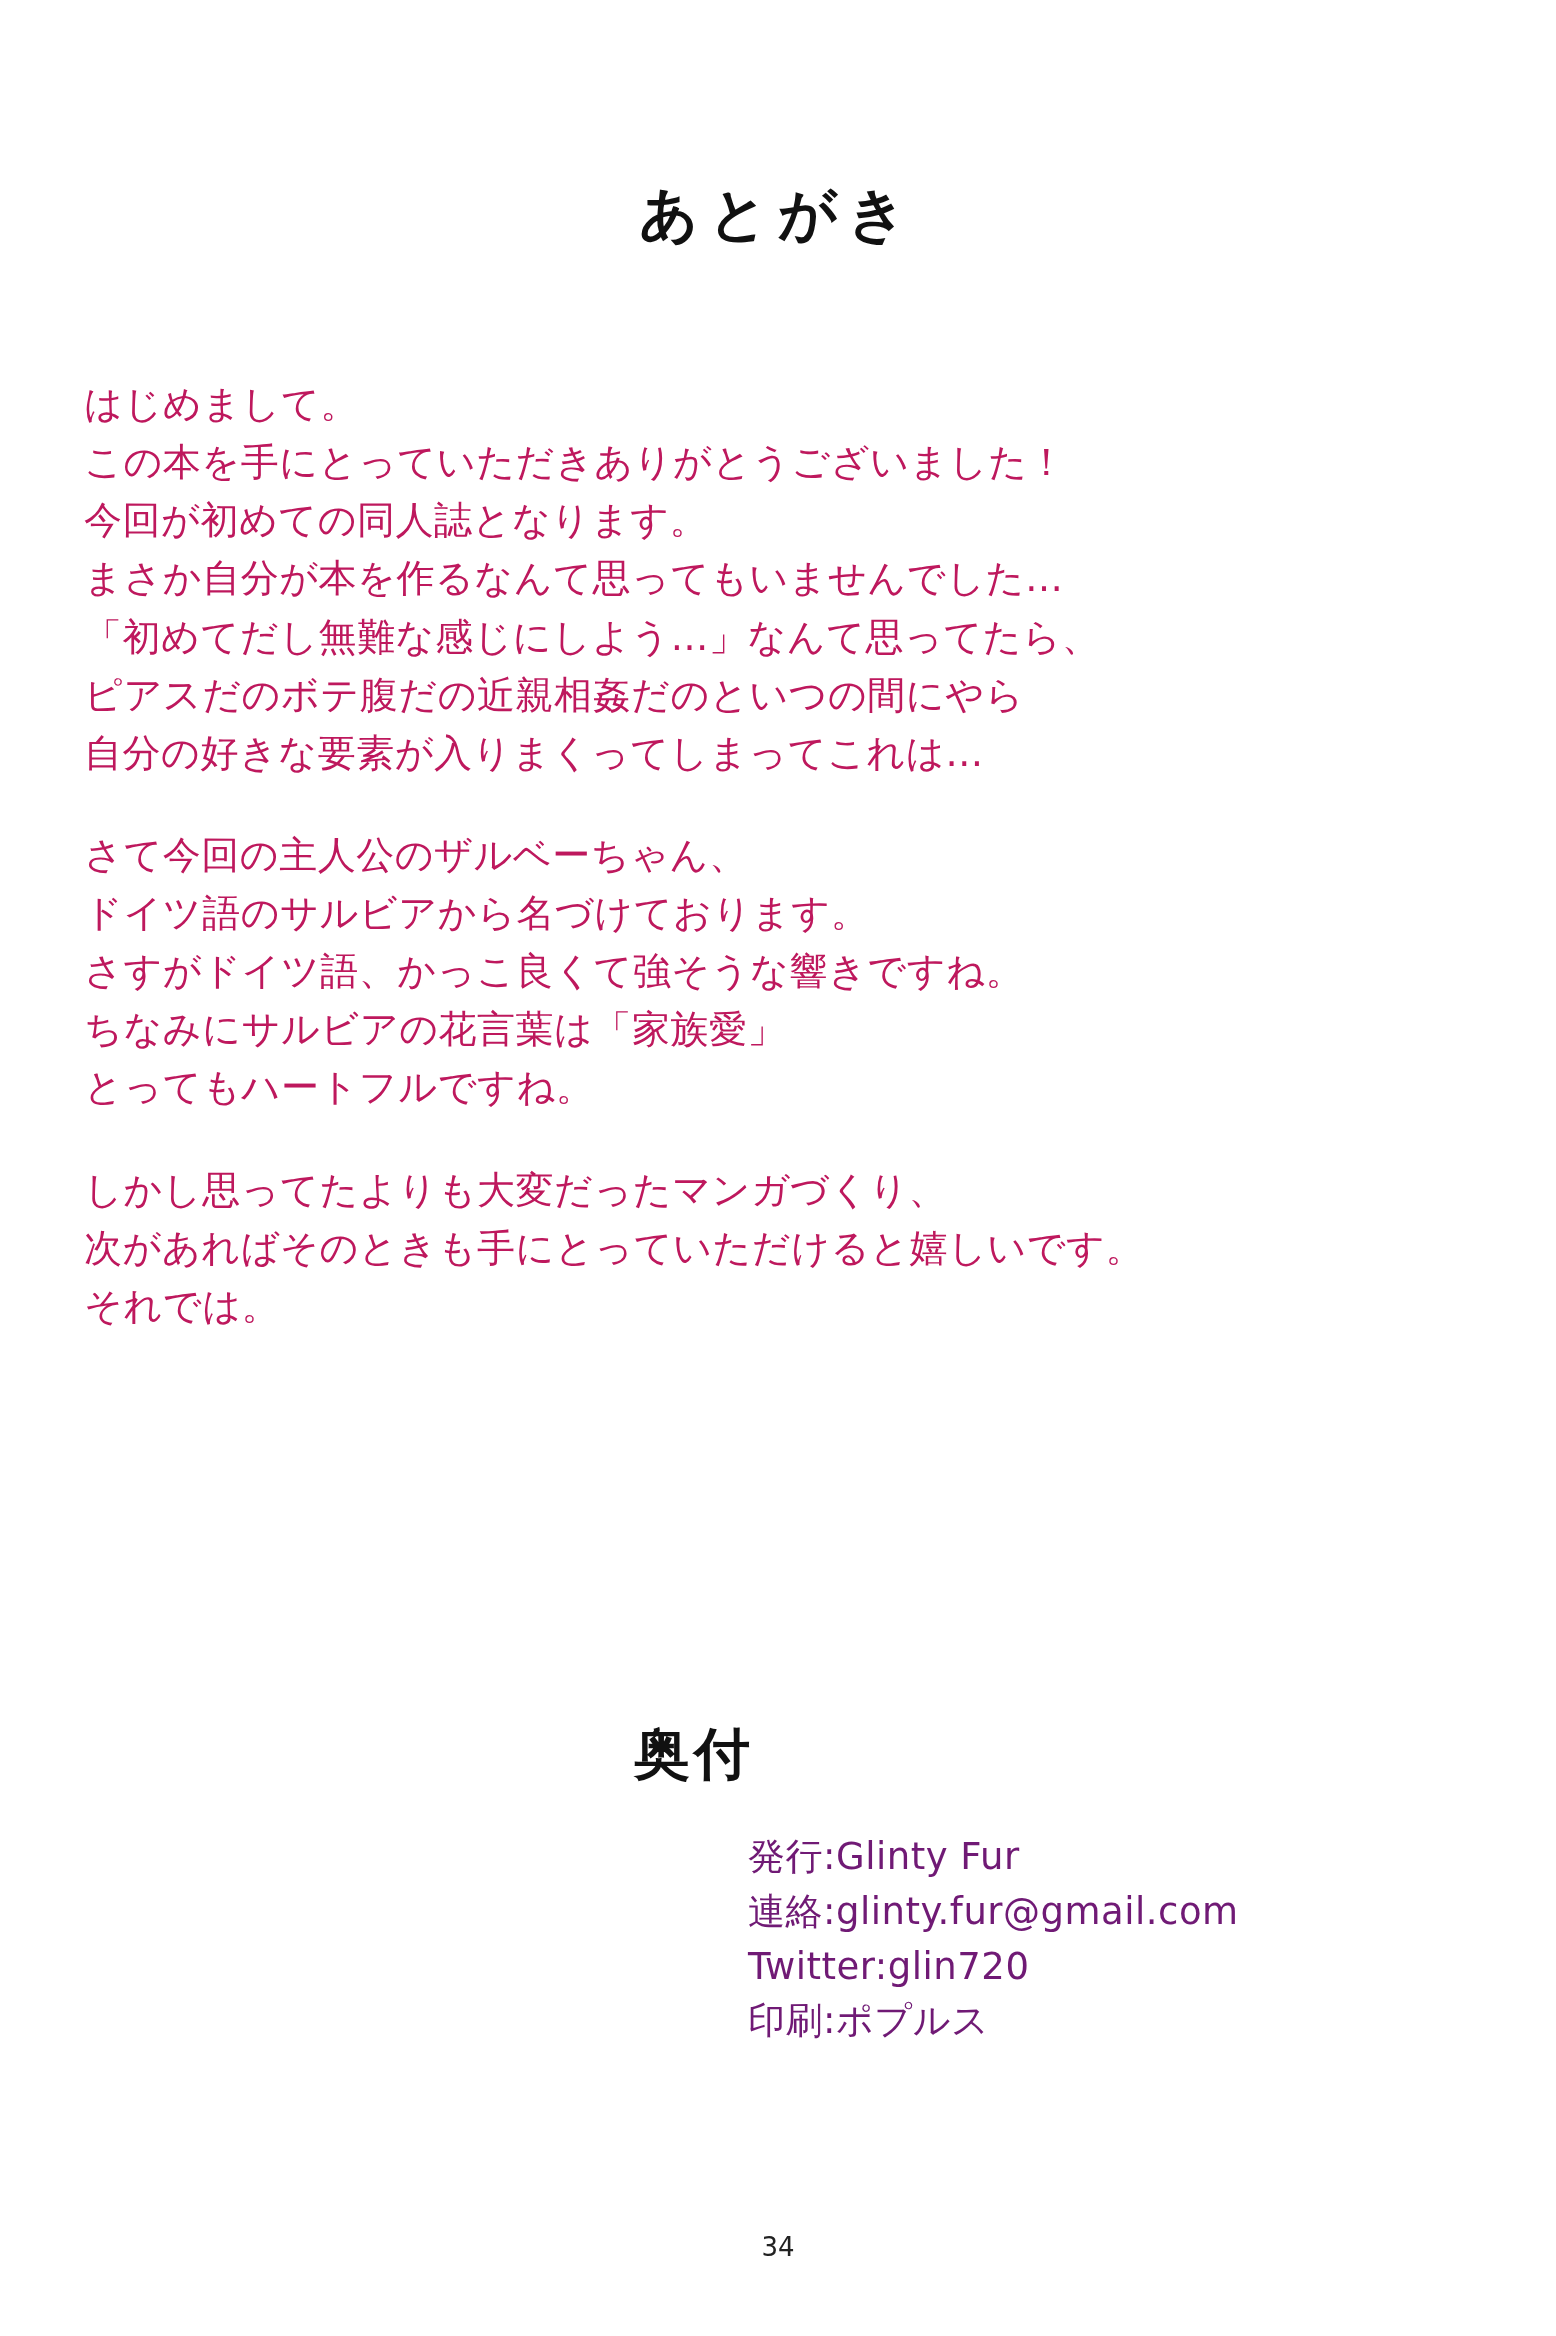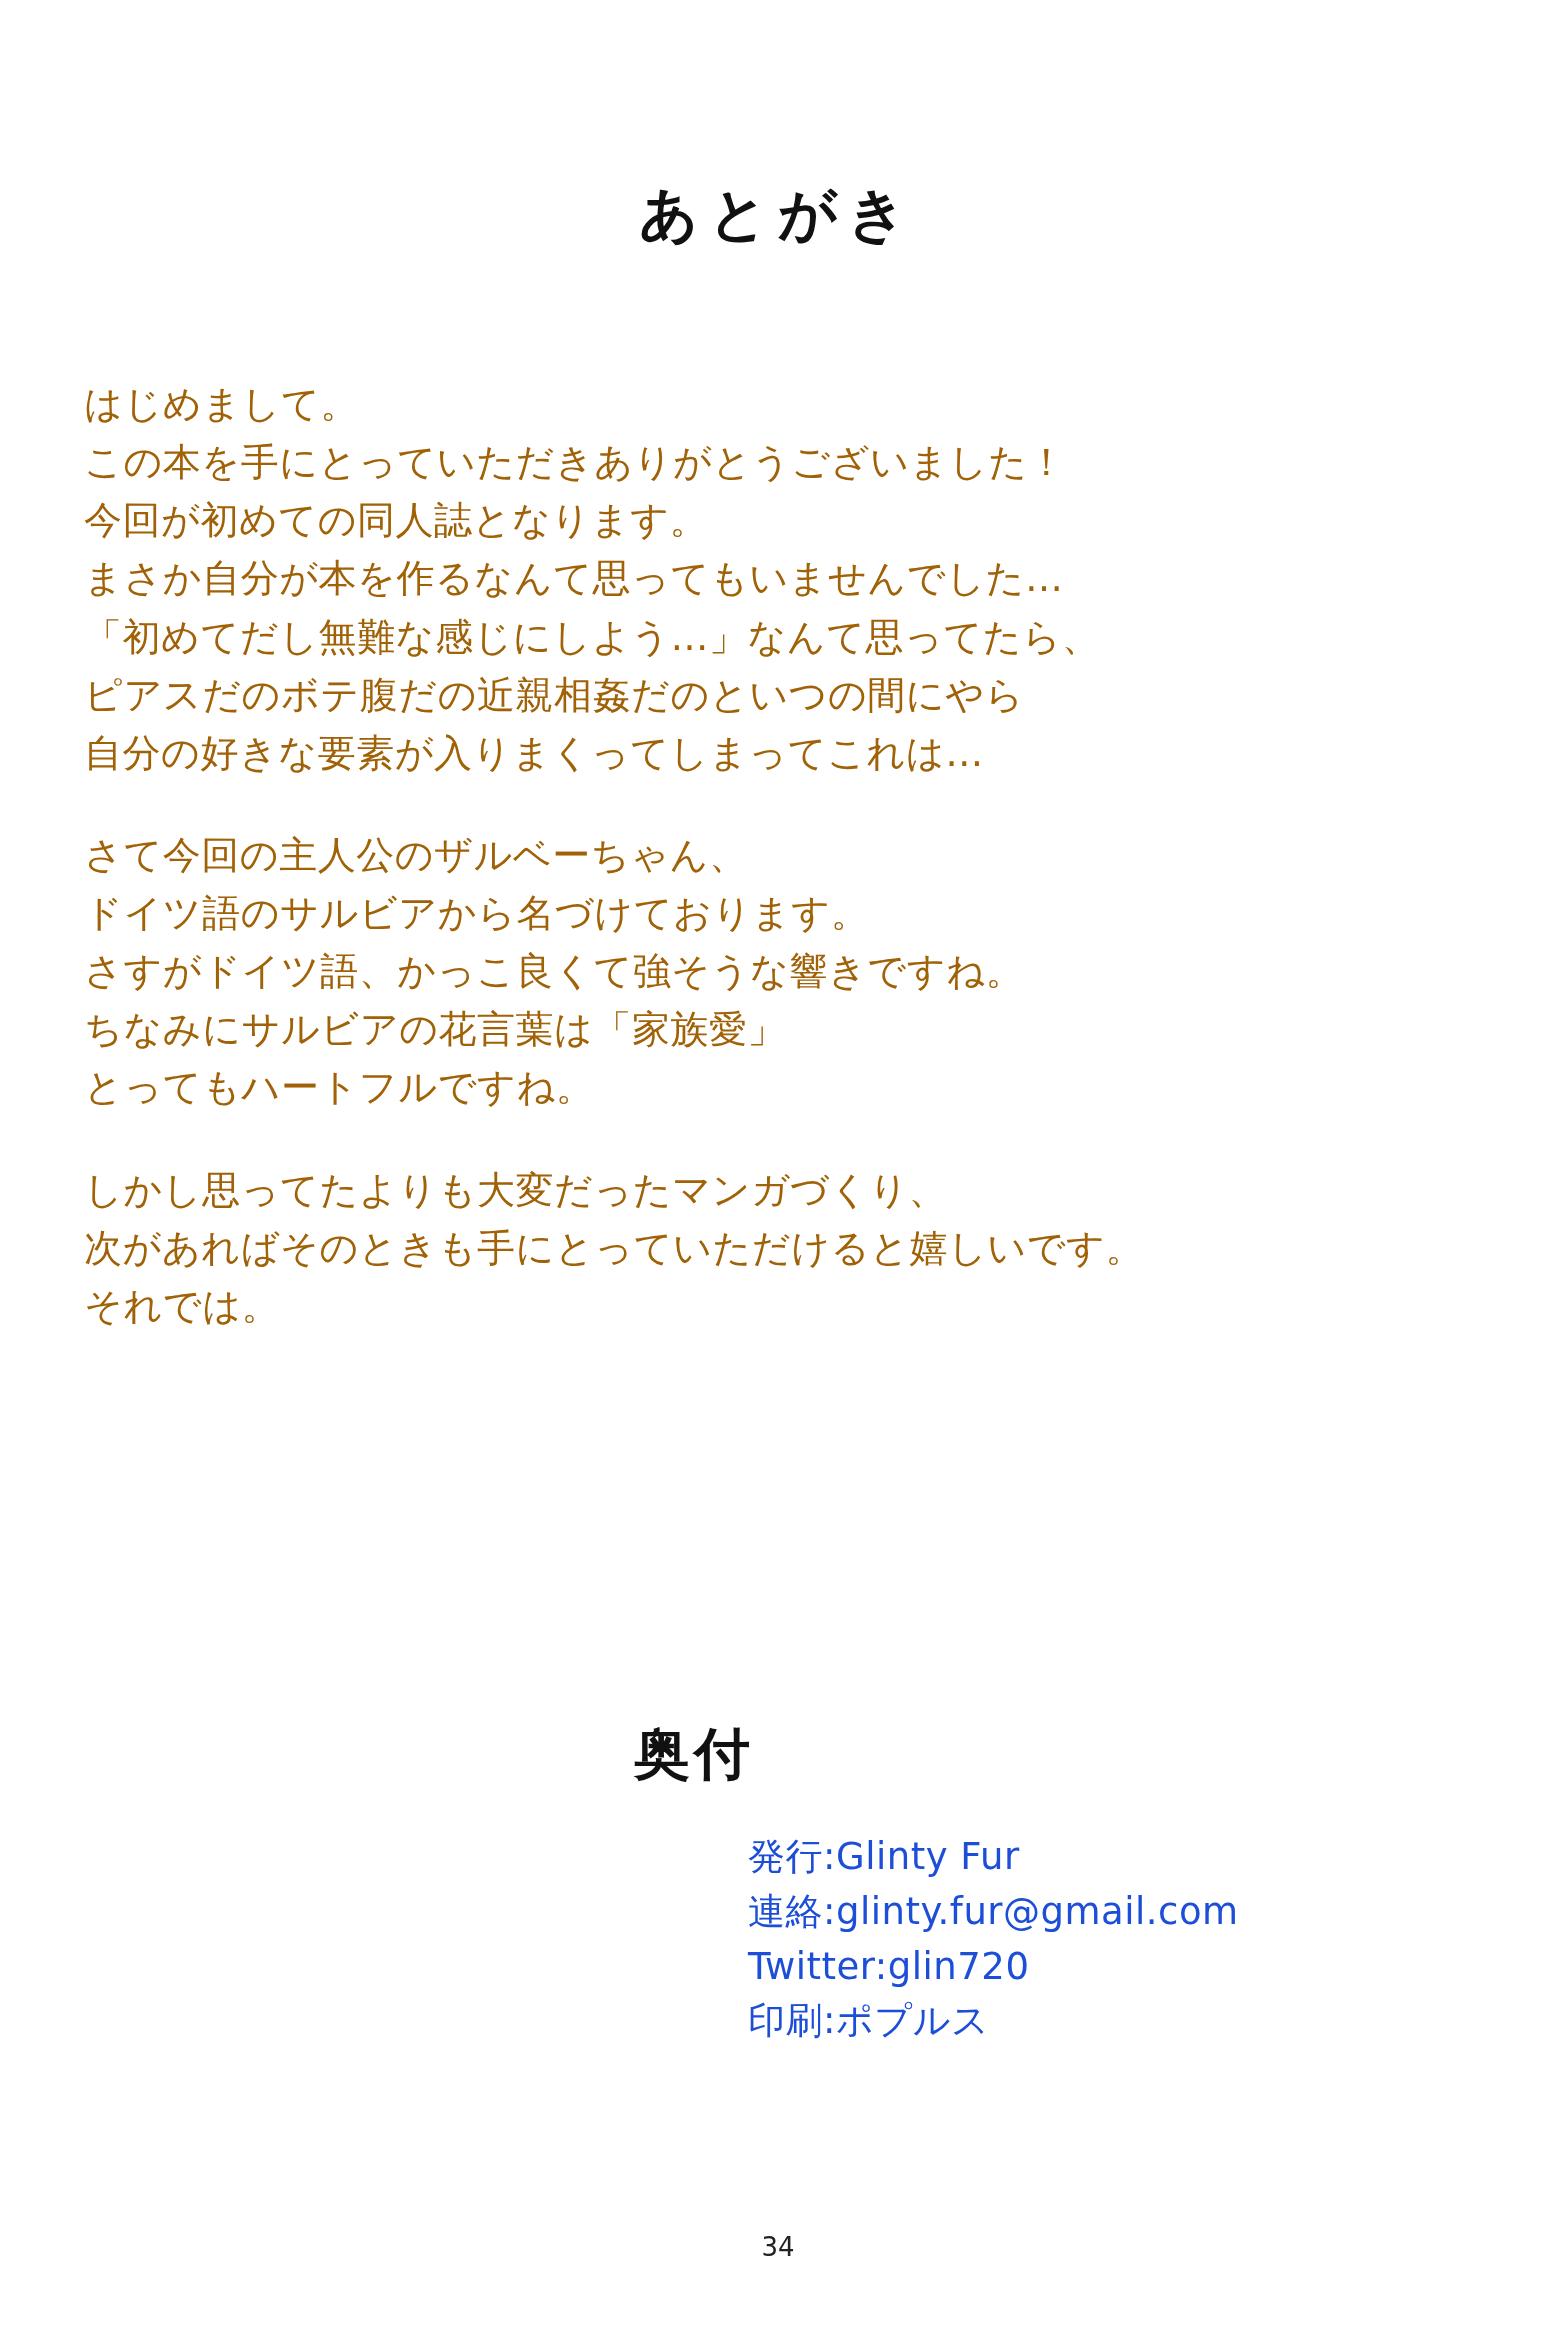--- a/index.html
+++ b/index.html
@@ -31,21 +31,21 @@
     letter-spacing: 10px;
     color: #111111;
   }
   .body-block {
     position: absolute;
     left: 84px;
     top: 375px;
     width: 1400px;
     font-size: 38px;
     line-height: 1.53;
-    color: #a16207;
+    color: #be185d;
     font-weight: 500;
     letter-spacing: 0.5px;
   }
   .para {
     margin: 0 0 44px 0;
     white-space: pre-line;
   }
   .para:last-child { margin-bottom: 0; }
 
   .colophon-title {
@@ -56,21 +56,21 @@
     font-weight: bold;
     letter-spacing: 4px;
     color: #111111;
   }
   .colophon-list {
     position: absolute;
     left: 748px;
     top: 1830px;
     font-size: 37px;
     line-height: 1.48;
-    color: #1d4ed8;
+    color: #701a75;
     font-weight: 500;
     letter-spacing: 0.5px;
   }
   .colophon-line { display: block; white-space: pre; }
 
   .page-number {
     position: absolute;
     left: 0;
     top: 2232px;
     width: 100%;

